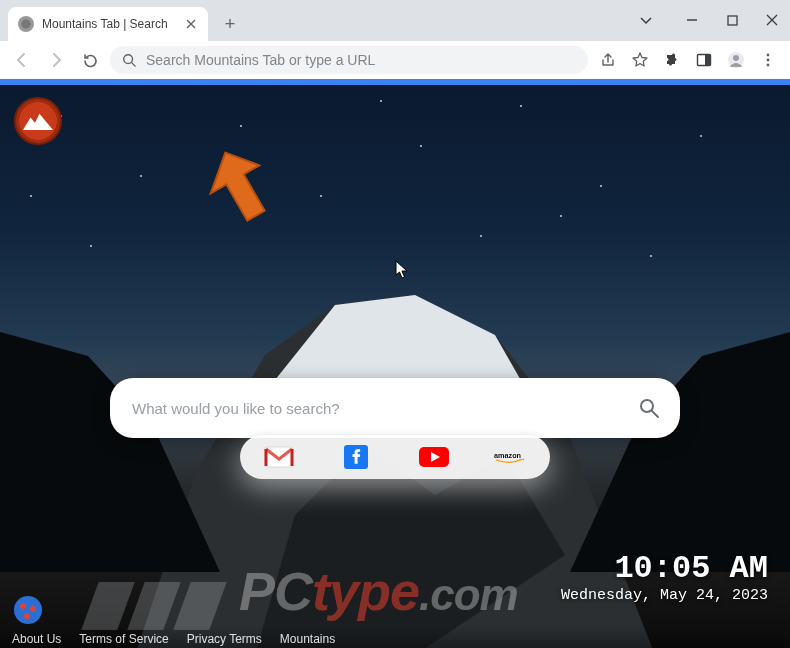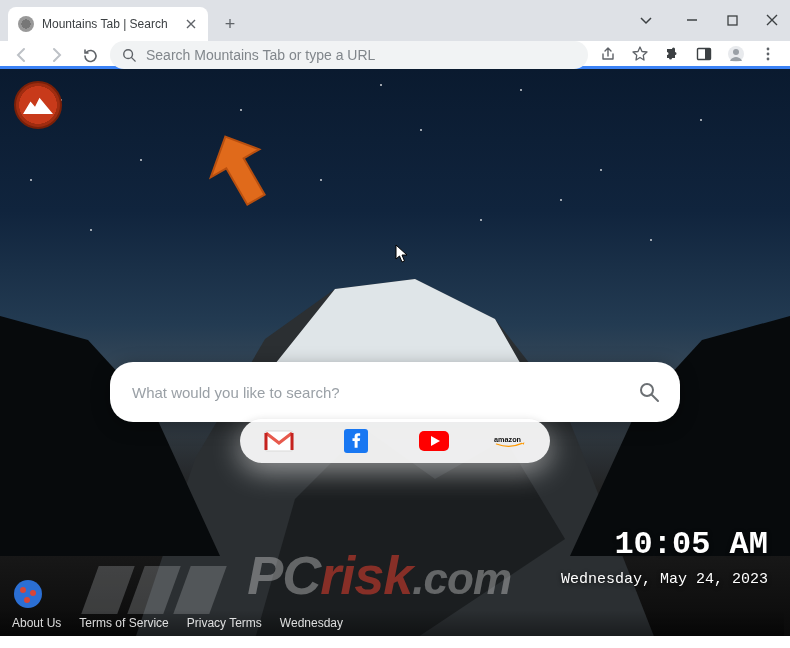--- a/index.html
+++ b/index.html
@@ -10,21 +10,21 @@
   .tab { height: 34px; background: #fff; border-radius: 8px 8px 0 0; display: flex; align-items: center; padding: 0 10px; min-width: 200px; gap: 8px; font-size: 12px; color: #3c4043; }
   .tab-icon { width: 16px; height: 16px; border-radius: 50%; background: radial-gradient(circle at 50% 50%, #777 0 40%, #999 41% 100%); flex: 0 0 16px; }
   .tab-title { flex: 1; white-space: nowrap; overflow: hidden; }
   .tab-close { width: 14px; height: 14px; display: flex; align-items: center; justify-content: center; }
   .newtab { width: 28px; height: 28px; display: flex; align-items: center; justify-content: center; margin-left: 8px; margin-bottom: 3px; }
   .plus { font-size: 18px; color: #5f6368; }
   .win-controls { position: absolute; right: 8px; top: 0; height: 40px; display: flex; align-items: center; gap: 20px; }
   .win-btn { width: 20px; height: 20px; display: flex; align-items: center; justify-content: center; color: #3c4043; }
   .win-chev { margin-right: 6px; }
 
-  .toolbar { height: 28px; background: #fff; display: flex; padding: 0 8px; gap: 6px; border-bottom: 3px solid #3b82f6; }
+  .toolbar { height: 44px; background: #fff; display: flex; align-items: center; padding: 0 8px; gap: 6px; border-bottom: 6px solid #3b82f6; }
   .tbtn { width: 28px; height: 28px; display: flex; align-items: center; justify-content: center; border-radius: 50%; color: #5f6368; }
   .nav-arrow.disabled { color: #bdc1c6; }
 
   .omnibox { flex: 1; height: 28px; background: #f1f3f4; border-radius: 14px; display: flex; align-items: center; padding: 0 12px; gap: 10px; color: #5f6368; position: relative; }
   .omni-icon { width: 14px; height: 14px; }
   .omni-input { flex: 1; border: none; background: transparent; font-size: 14px; color: #202124; outline: none; }
   .omni-input::placeholder { color: #80868b; }
 
   .right-icons { display: flex; align-items: center; gap: 4px; }
 
@@ -81,21 +81,21 @@
     box-shadow: 0 8px 28px rgba(255,255,255,.55), 0 3px 10px rgba(0,0,0,.25);
   }
   .shortcut { width: 34px; height: 30px; display:flex; align-items:center; justify-content:center; }
 
   .clock {
     position: absolute; right: 22px; bottom: 48px; text-align: right; color: #fff;
     text-shadow: 0 1px 4px rgba(0,0,0,.7);
     font-family: Liberation Mono, monospace;
   }
   .clock .time { font-size: 32px; font-weight: 600; }
-  .clock .date { font-size: 15px; margin-top: 8px; }
+  .clock .date { font-size: 15px; margin-top: 0; }
 
   .footer {
     position: absolute; left: 0; right: 6px; bottom: 0;
     height: 26px;
     display: flex; align-items: center;
     padding: 0 12px; gap: 18px;
     font-size: 12px; color: rgba(255,255,255,.85);
     background: linear-gradient(to top, rgba(0,0,0,.4), transparent);
   }
   .footer a { color: inherit; text-decoration: none; }
@@ -310,22 +310,22 @@
     <span class="dot" style="left:16px;top:10px"></span>
     <span class="dot" style="left:10px;top:17px"></span>
   </div>
 
   <div class="wm-stripes">
       <span></span>
       <span></span>
       <span></span>
     </div>
   <div class="watermark">
-    <span>PC</span><span class="risk">risk</span><span class="com">.com</span>
+    <span>PC</span><span class="risk">type</span><span class="com">.com</span>
   </div>
 
   <div class="footer">
     <a href="#">About Us</a>
     <a href="#">Terms of Service</a>
     <a href="#">Privacy Terms</a>
-    <a href="#">Wednesday</a>
+    <a href="#">Mountains</a>
   </div>
 </div>
 
 </body></html>

